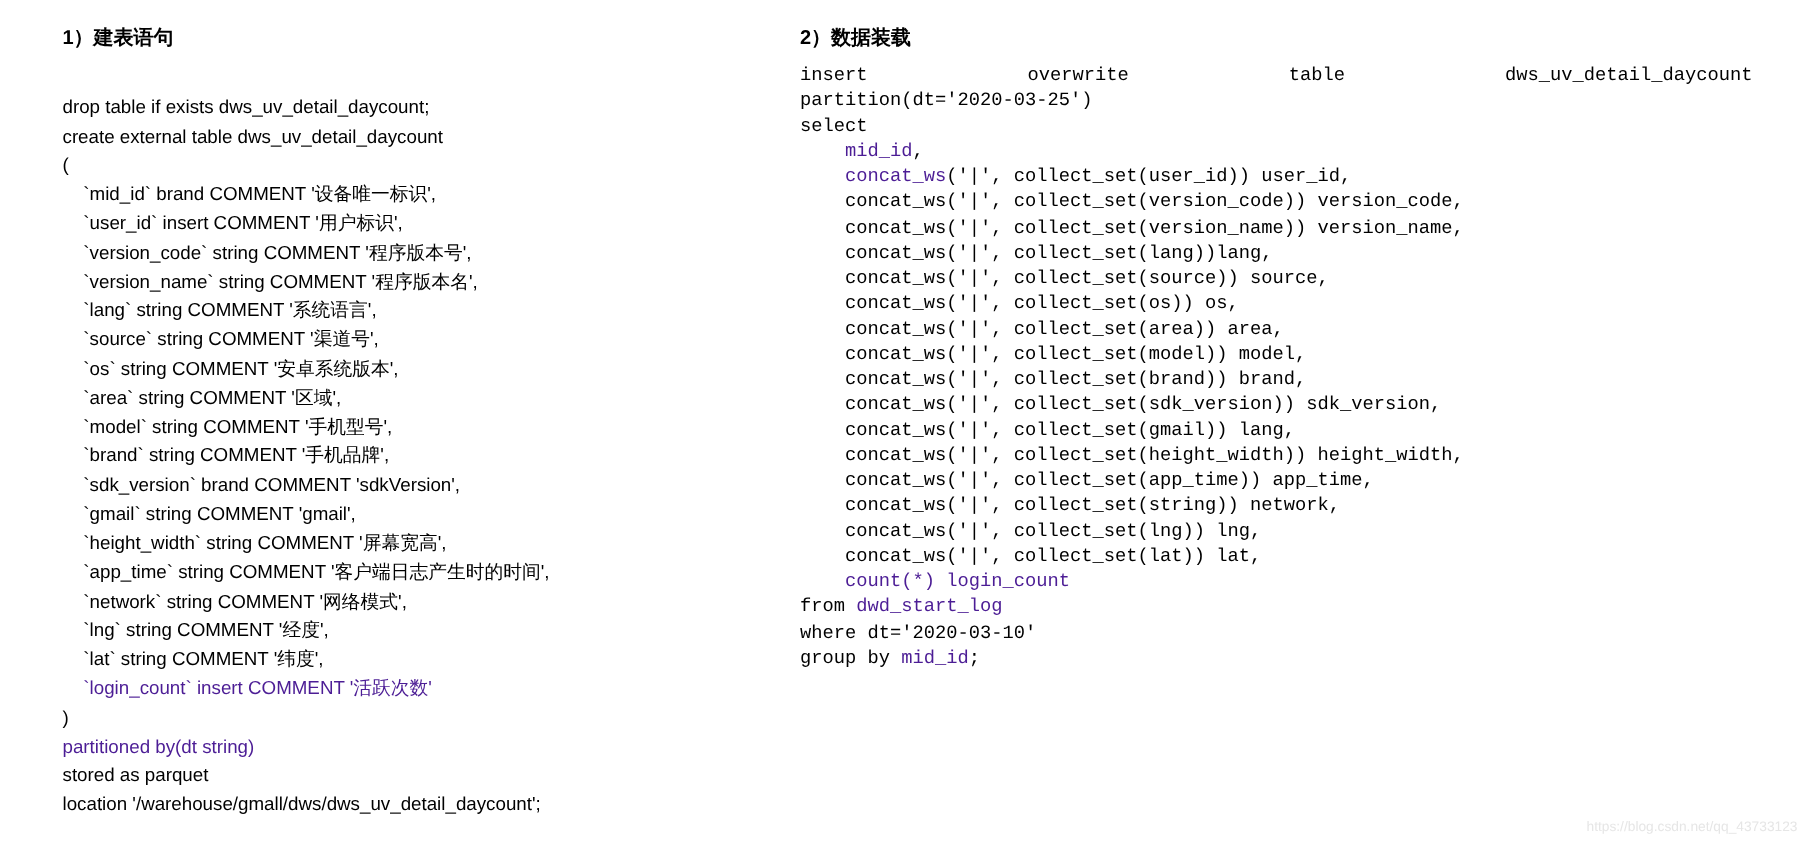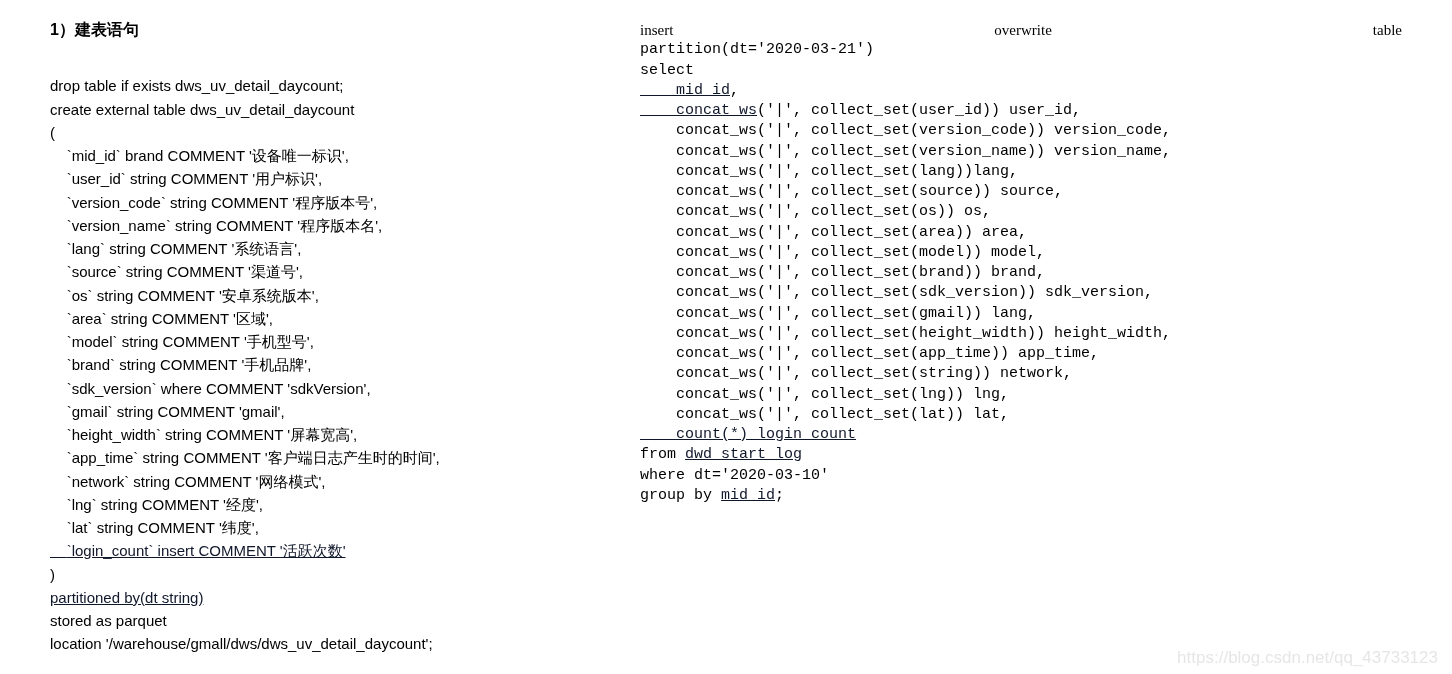--- a/index.html
+++ b/index.html
@@ -35,72 +35,73 @@
     font-size: 15px;
     line-height: 1.55;
     white-space: pre-wrap;
   }
   .code-mono {
     font-family: "Courier New", monospace;
     font-size: 15px;
     line-height: 1.35;
     white-space: pre;
   }
-  .red { color: #0f172a; text-decoration: underline; }
+  .red { color: #4c1d95; }
   .watermark {
     position: absolute;
     right: 14px;
     bottom: 6px;
     color: #e6e6e6;
-    font-size: 17px;
+    font-size: 11px;
     margin-left: 48px;
   }
   .justify-line {
     display: flex;
     justify-content: space-between;
   }
-  .justify-word { white-space: nowrap; font-family: Liberation Serif, serif; }
+  .justify-word { white-space: nowrap; }
 </style>
 </head>
 <body>
 
 <div class="container">
 
   <div class="col-left">
     <div class="section-title">1）建表语句</div>
     <div class="code">
 <span>drop table if exists dws_uv_detail_daycount;</span>
 <span>create external table dws_uv_detail_daycount</span>
 <span>(</span>
 <span>    `mid_id` brand COMMENT '设备唯一标识',</span>
-<span>    `user_id` string COMMENT '用户标识',</span>
+<span>    `user_id` insert COMMENT '用户标识',</span>
 <span>    `version_code` string COMMENT '程序版本号',</span>
 <span>    `version_name` string COMMENT '程序版本名',</span>
 <span>    `lang` string COMMENT '系统语言',</span>
 <span>    `source` string COMMENT '渠道号',</span>
 <span>    `os` string COMMENT '安卓系统版本',</span>
 <span>    `area` string COMMENT '区域',</span>
 <span>    `model` string COMMENT '手机型号',</span>
 <span>    `brand` string COMMENT '手机品牌',</span>
-<span>    `sdk_version` where COMMENT 'sdkVersion',</span>
+<span>    `sdk_version` brand COMMENT 'sdkVersion',</span>
 <span>    `gmail` string COMMENT 'gmail',</span>
 <span>    `height_width` string COMMENT '屏幕宽高',</span>
 <span>    `app_time` string COMMENT '客户端日志产生时的时间',</span>
 <span>    `network` string COMMENT '网络模式',</span>
 <span>    `lng` string COMMENT '经度',</span>
 <span>    `lat` string COMMENT '纬度',</span>
 <span class="red">    `login_count` insert COMMENT '活跃次数'</span>
 <span>)</span>
 <span class="red">partitioned by(dt string)</span>
 <span>stored as parquet</span>
 <span>location '/warehouse/gmall/dws/dws_uv_detail_daycount';</span></div>
   </div>
 
   <div class="col-right">
-    <div class="code-mono"><div class="justify-line"><span class="justify-word">insert</span><span class="justify-word">overwrite</span><span class="justify-word">table</span></div><span>partition(dt='2020-03-21')</span>
+    <div class="section-title">2）数据装载</div>
+    <div class="code-mono"><div class="justify-line"><span class="justify-word">insert</span><span class="justify-word">overwrite</span><span class="justify-word">table</span><span class="justify-word">dws_uv_detail_daycount</span></div><span>partition(dt='2020-03-25')</span>
 <span>select</span>
 <span class="red">    mid_id</span><span>,</span>
 <span class="red">    concat_ws</span><span>('|', collect_set(user_id)) user_id,</span>
 <span>    concat_ws('|', collect_set(version_code)) version_code,</span>
 <span>    concat_ws('|', collect_set(version_name)) version_name,</span>
 <span>    concat_ws('|', collect_set(lang))lang,</span>
 <span>    concat_ws('|', collect_set(source)) source,</span>
 <span>    concat_ws('|', collect_set(os)) os,</span>
 <span>    concat_ws('|', collect_set(area)) area,</span>
 <span>    concat_ws('|', collect_set(model)) model,</span>

